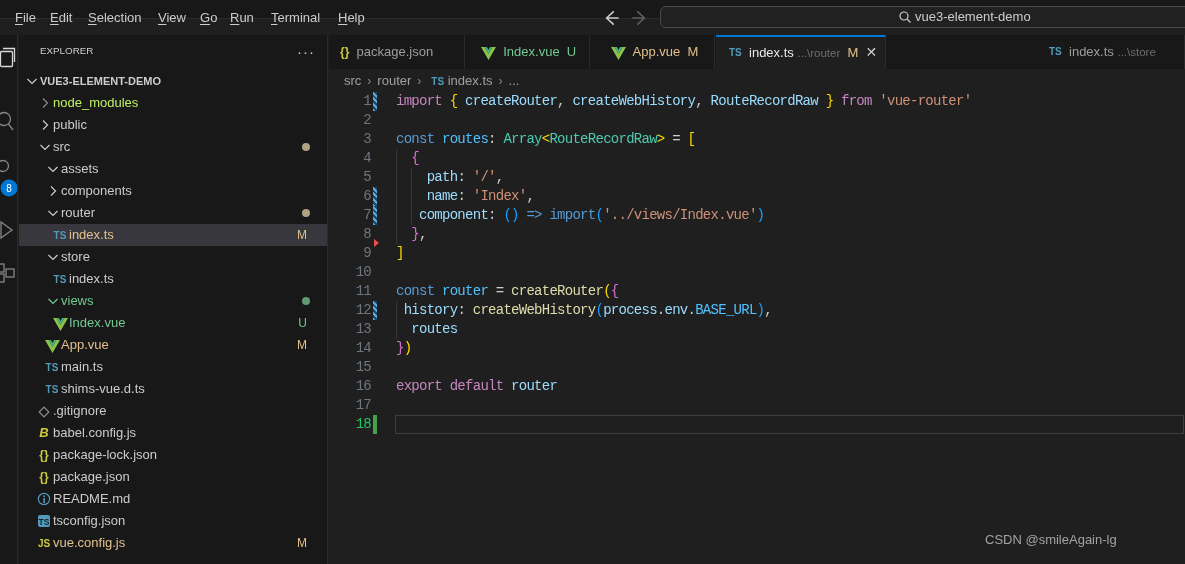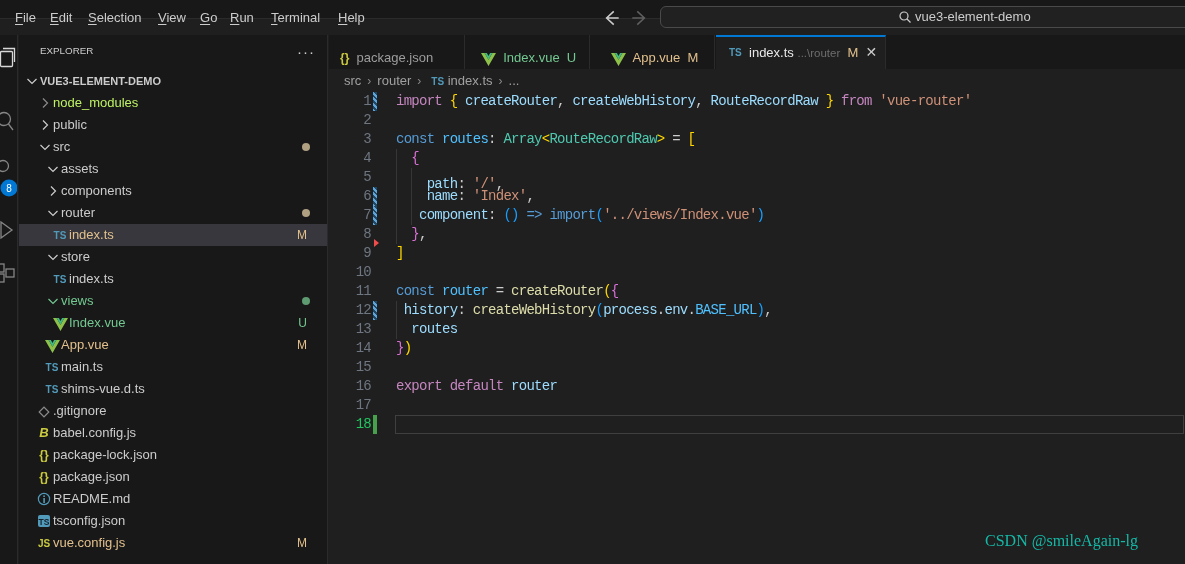--- a/index.html
+++ b/index.html
@@ -23,21 +23,21 @@
   .row .lbl { position:absolute; top:0; }
   .row .badge { position:absolute; right:20px; top:0; font-size:12px; }
   .row .dot { position:absolute; right:17px; top:7px; width:8px; height:8px;
     border-radius:4px; }
   .chev { position:absolute; top:3px; }
   .ficon { position:absolute; top:0; width:16px; height:22px; text-align:center; }
   .mod { color:#e2c08d; } .untr { color:#73c991; } .ign { color:#bef264; }
   
   #tabs { position:absolute; left:329px; top:35px; width:856px; height:34px;
     background:#181818; }
-  .tab { position:absolute; top:0; height:34px; line-height:46px; font-size:13px;
+  .tab { position:absolute; top:0; height:34px; line-height:34px; font-size:13px;
     color:#9d9d9d; white-space:nowrap; border-right:1px solid #2b2b2b; }
   .tab.active { background:#1f1f1f; border-top:2px solid #0078d4; color:#ffffff; }
   .ti { font-weight:bold; font-size:10px; position:relative; top:-1px; }
   .desc { font-size:11.5px; color:#6e6e6e; }
   
   #crumbs { position:absolute; z-index:5; left:344px; top:69px; height:23px; line-height:23px;
     font-size:13px; color:#a0a0a0; white-space:nowrap; }
   #crumbs .sep { color:#8a8a8a; font-size:12px; padding:0 6px; }
   
   #editor { position:absolute; left:329px; top:69px; width:856px; height:495px;
@@ -242,38 +242,39 @@
     <div class="tab" style="left:1px;width:135px;"><span style="padding-left:10px"></span><span style="color:#cbcb41;font-weight:bold;font-size:12px">{}</span>&nbsp; <span>package.json</span></div>
     <div class="tab" style="left:261px;width:125px;"><span style="padding-left:21px"></span><svg width="15" height="13" viewBox="0 0 15 13" style="position:relative;top:4px">
         <path d="M0 0 L7.5 13 L15 0 L11.4 0 L7.5 6.8 L3.6 0 Z" fill="#8dc149"></path>
         <path d="M3.6 0 L7.5 6.8 L11.4 0 L9.1 0 L7.5 2.9 L5.9 0 Z" fill="#42b883"></path>
       </svg>&nbsp; <span class="mod">App.vue</span>&nbsp; <span class="mod">M</span></div>
     <div class="tab" style="left:136px;width:125px;"><span style="padding-left:16px"></span><svg width="15" height="13" viewBox="0 0 15 13" style="position:relative;top:4px">
         <path d="M0 0 L7.5 13 L15 0 L11.4 0 L7.5 6.8 L3.6 0 Z" fill="#8dc149"></path>
         <path d="M3.6 0 L7.5 6.8 L11.4 0 L9.1 0 L7.5 2.9 L5.9 0 Z" fill="#42b883"></path>
       </svg>&nbsp; <span class="untr">Index.vue</span>&nbsp; <span class="untr">U</span></div>
     <div class="tab active" style="left:387px;width:170px;line-height:31px;"><span style="padding-left:13px"></span><span class="ti" style="color:#519aba">TS</span>&nbsp; <span style="color:#e8e8e8">index.ts</span>&nbsp;<span class="desc">...\router</span>&nbsp; <span class="mod">M</span>&nbsp; <span style="color:#cccccc;font-size:14px">✕</span></div>
+    <div class="tab" style="left:704px;width:152px;"><span style="padding-left:16px"></span><span class="ti" style="color:#519aba">TS</span>&nbsp; <span style="color:#9d9d9d">index.ts</span>&nbsp;<span class="desc">...\store</span></div>
   </div>
 
 <div id="crumbs">
   <span>src</span><span class="sep">›</span><span>router</span><span class="sep">›</span><span class="ti" style="color:#519aba;top:0;margin-left:4px">TS</span>&nbsp;<span>index.ts</span><span class="sep">›</span><span>...</span>
 </div>
 
 <div id="editor">
     <div class="num" style="top:23px;">1</div>
     <div class="gut gmod" style="top:23px"></div>
     <div class="cl" style="top:23px"><span class="pk">import</span> <span class="b1">{</span> <span class="v">createRouter</span><span class="p">,</span> <span class="v">createWebHistory</span><span class="p">,</span> <span class="v">RouteRecordRaw</span> <span class="b1">}</span> <span class="pk">from</span> <span class="s">'vue-router'</span></div>
     <div class="num" style="top:42px;">2</div>
     <div class="cl" style="top:42px"></div>
     <div class="num" style="top:61px;">3</div>
     <div class="cl" style="top:61px"><span class="kb">const</span> <span class="c">routes</span><span class="p">:</span> <span class="t">Array</span><span class="b1">&lt;</span><span class="t">RouteRecordRaw</span><span class="b1">&gt;</span> <span class="p">=</span> <span class="b1">[</span></div>
     <div class="num" style="top:80px;">4</div>
     <div class="cl" style="top:80px">  <span class="b2">{</span></div>
     <div class="num" style="top:99px;">5</div>
-    <div class="cl" style="top:106px">    <span class="v">path</span><span class="p">:</span> <span class="s">'/'</span><span class="p">,</span></div>
+    <div class="cl" style="top:99px">    <span class="v">path</span><span class="p">:</span> <span class="s">'/'</span><span class="p">,</span></div>
     <div class="num" style="top:118px;">6</div>
     <div class="gut gmod" style="top:118px"></div>
     <div class="cl" style="top:118px">    <span class="v">name</span><span class="p">:</span> <span class="s">'Index'</span><span class="p">,</span></div>
     <div class="num" style="top:137px;">7</div>
     <div class="gut gmod" style="top:137px"></div>
     <div class="cl" style="top:137px">   <span class="v">component</span><span class="p">:</span> <span class="b3">()</span> <span class="kb">=&gt;</span> <span class="kb">import</span><span class="b3">(</span><span class="s">'../views/Index.vue'</span><span class="b3">)</span></div>
     <div class="num" style="top:156px;">8</div>
     <div class="cl" style="top:156px">  <span class="b2">}</span><span class="p">,</span></div>
     <div class="num" style="top:175px;">9</div>
     <div class="cl" style="top:175px"><span class="b1">]</span></div>
@@ -297,13 +298,13 @@
     <div class="num" style="top:346px;color:#22c55e;">18</div>
     <div class="gut gadd" style="top:346px"></div>
     <div class="cl" style="top:346px"></div>
     <div class="abs" style="left:45px;top:170px;width:0;height:0;border-top:4px solid transparent;border-bottom:4px solid transparent;border-left:5px solid #f14c4c;"></div>
     <div class="guide" style="left:67px;top:80px;height:95px"></div>
     <div class="guide" style="left:82px;top:99px;height:57px"></div>
     <div class="guide" style="left:67px;top:232px;height:38px"></div>
     <div class="abs" style="left:66px;top:346px;width:789px;height:19px;border:1px solid #3f3f3f;"></div>
   </div>
 
-<div class="abs" style="left:985px;top:532px;font-size:16px;color:#14b8a6;font-family:Liberation Serif, serif;">CSDN @smileAgain-lg</div>
+<div class="abs" style="left:985px;top:532px;font-size:13px;color:#a3a3a3;">CSDN @smileAgain-lg</div>
 
 </body></html>

